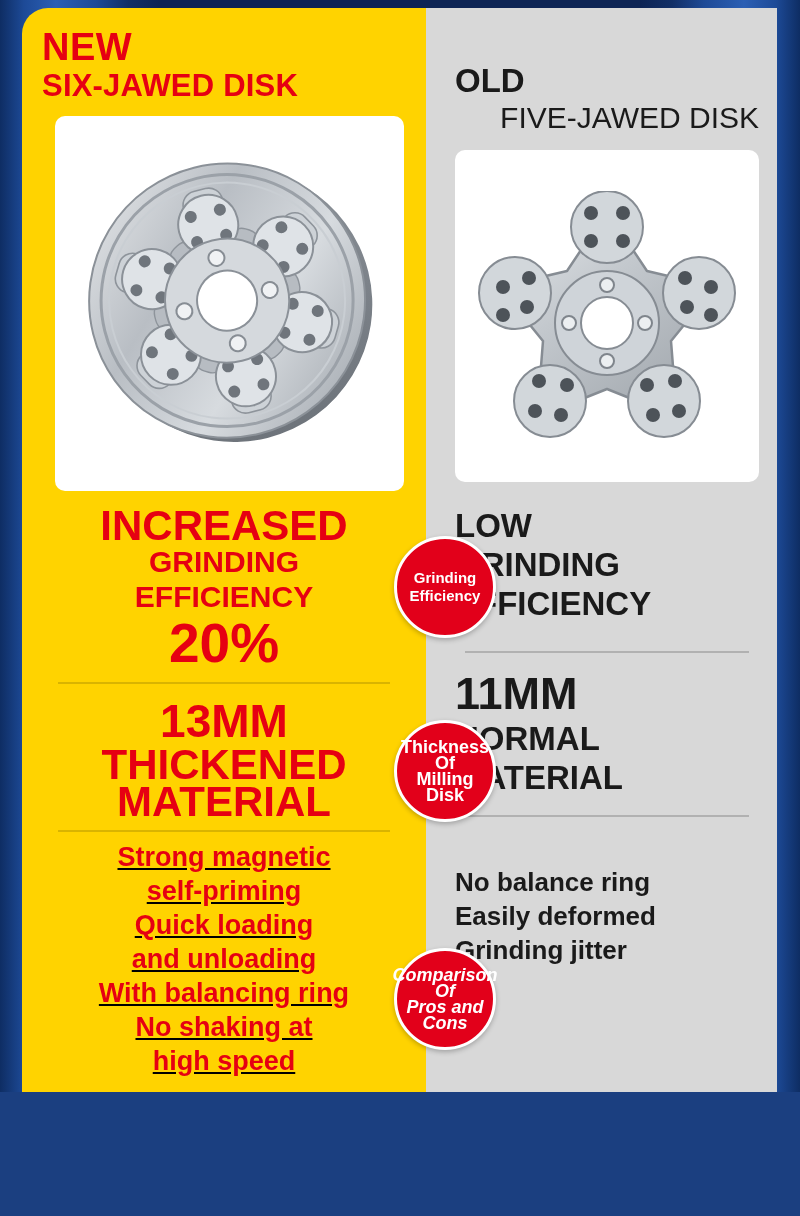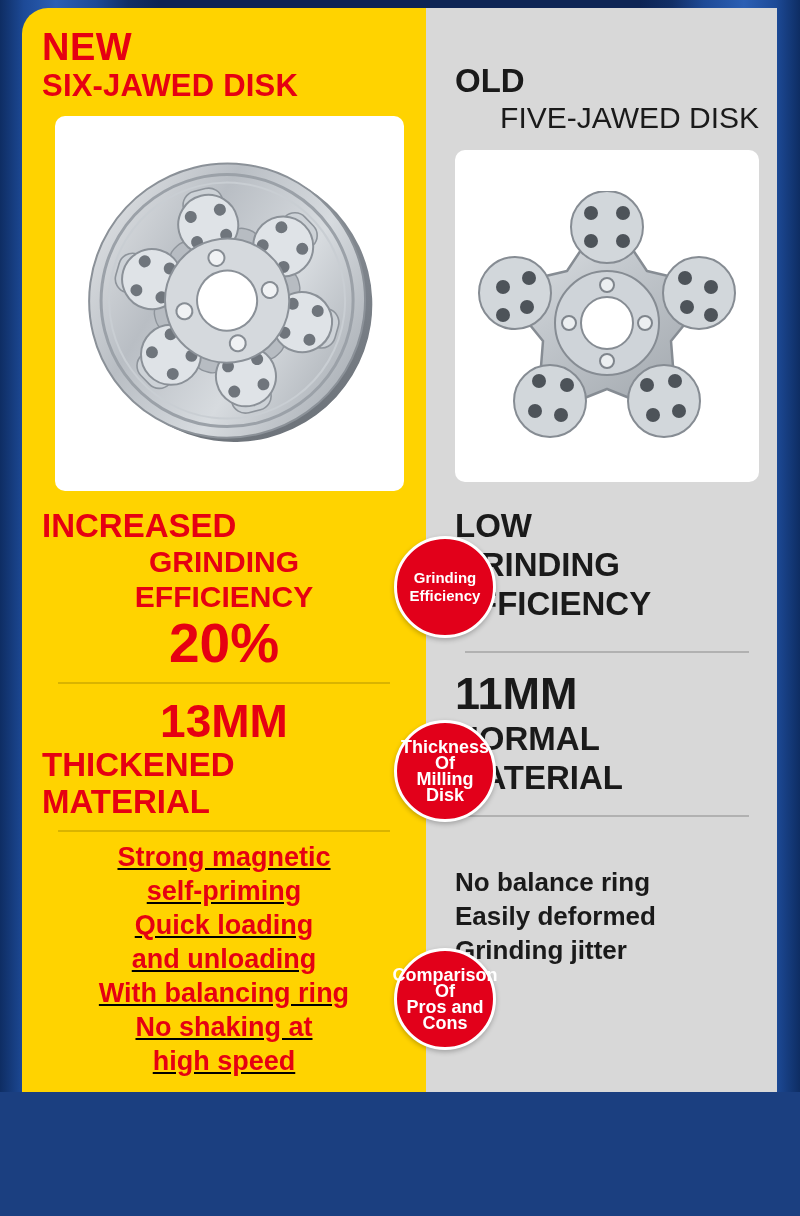--- a/index.html
+++ b/index.html
@@ -111,22 +111,23 @@
     margin: 10px 16px 0 16px;
   }
   .sep-old {
     height: 2px;
     background: rgba(0,0,0,0.18);
     margin: 10px 10px 0 10px;
   }
   .f-new-red-big {
     color: #e60012;
     font-weight: bold;
-    font-size: 33px;
+    font-size: 42px;
     line-height: 37px;
+    text-align: center;
   }
   .f-new-red-mid {
     color: #e60012;
     font-weight: bold;
     font-size: 30px;
     line-height: 35px;
     text-align: center;
   }
   .f-new-num {
     color: #e60012;
@@ -412,21 +413,21 @@
     </div>
 
     <div class="badge badge-small" style="top:712px;">
       <span>
         <span>Thickness</span>
         <span>Of</span>
         <span>Milling Disk</span>
       </span>
     </div>
 
-    <div class="badge badge-small" style="top:940px;">
+    <div class="badge badge-small" style="top:940px;font-style:italic;">
       <span>
         <span>Comparison</span>
         <span>Of</span>
         <span>Pros and Cons</span>
       </span>
     </div>
 
   </div>
 </div>
 

